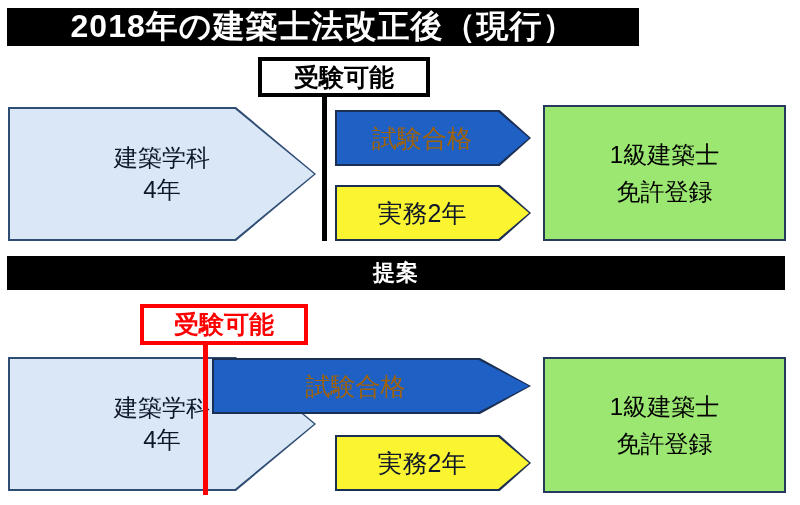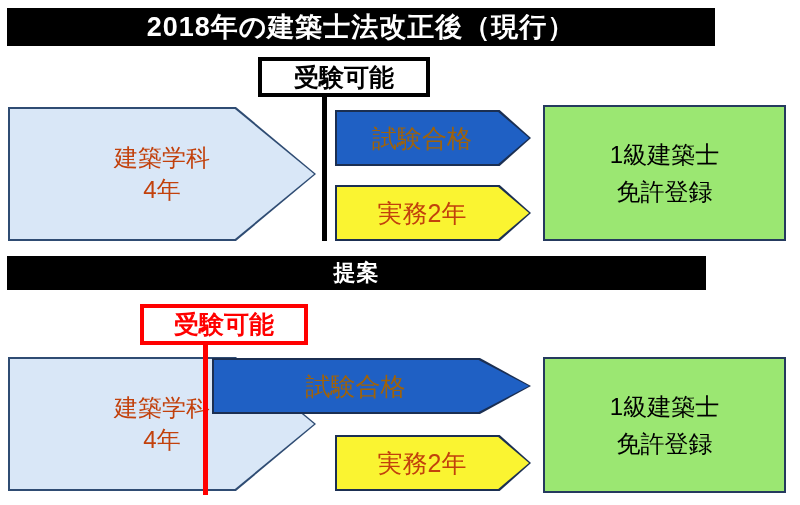--- a/index.html
+++ b/index.html
@@ -13,22 +13,22 @@
 
   
   .banner{
     position:absolute;
     background:#000000;
     color:#ffffff;
     display:flex;align-items:center;justify-content:center;
     font-weight:bold;
     letter-spacing:1px;
   }
-  #banner-top{left:7px;top:8px;width:708px;height:38px;font-size:27px;}
-  #banner-mid{left:7px;top:256px;width:699px;height:34px;font-size:22px;}
+  #banner-top{left:7px;top:8px;width:632px;height:38px;font-size:32px;}
+  #banner-mid{left:7px;top:256px;width:778px;height:34px;font-size:22px;}
 
   
   .callout{
     position:absolute;
     background:#ffffff;
     display:flex;align-items:center;justify-content:center;
     font-weight:bold;
     box-sizing:border-box;
     z-index:6;
     margin-left:18px;
@@ -97,21 +97,21 @@
   
   .greenbox{
     position:absolute;
     background:#9BE772;
     border:2px solid #253A5E;
     box-sizing:border-box;
     display:flex;flex-direction:column;align-items:center;justify-content:center;
     color:#000000;font-size:24px;line-height:1.55;
   }
 
-  .t-dark{color:#c2410c;}
+  .t-dark{color:#0f172a;}
   .t-white{color:#a16207;}
   .fs24{font-size:24px;}
   .fs25{font-size:25px;}
 </style>
 </head>
 <body>
 
 <div class="canvas">
 
   <div class="banner" id="banner-top">2018年の建築士法改正後（現行）</div>

